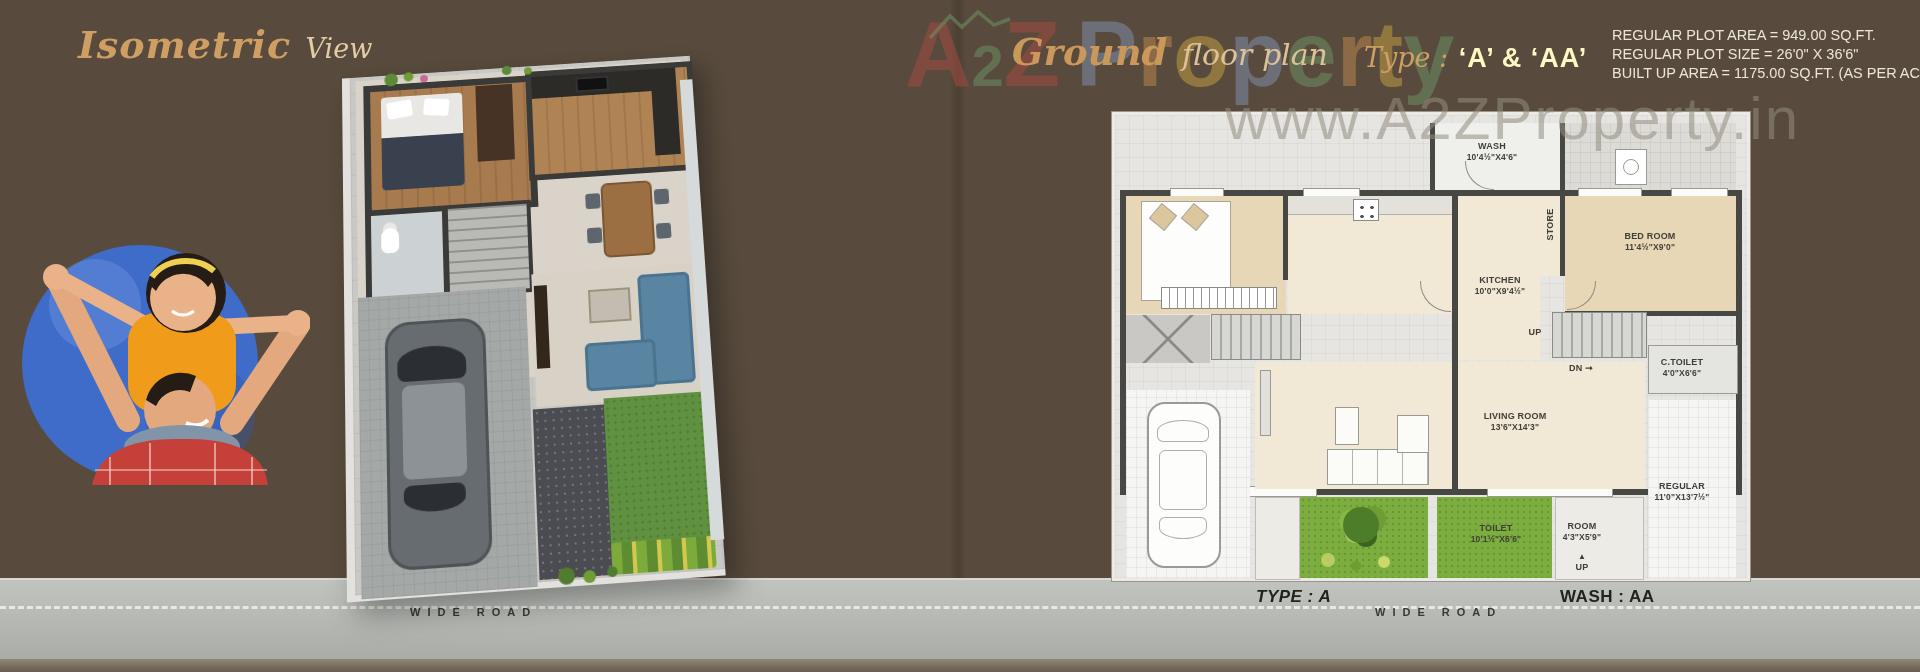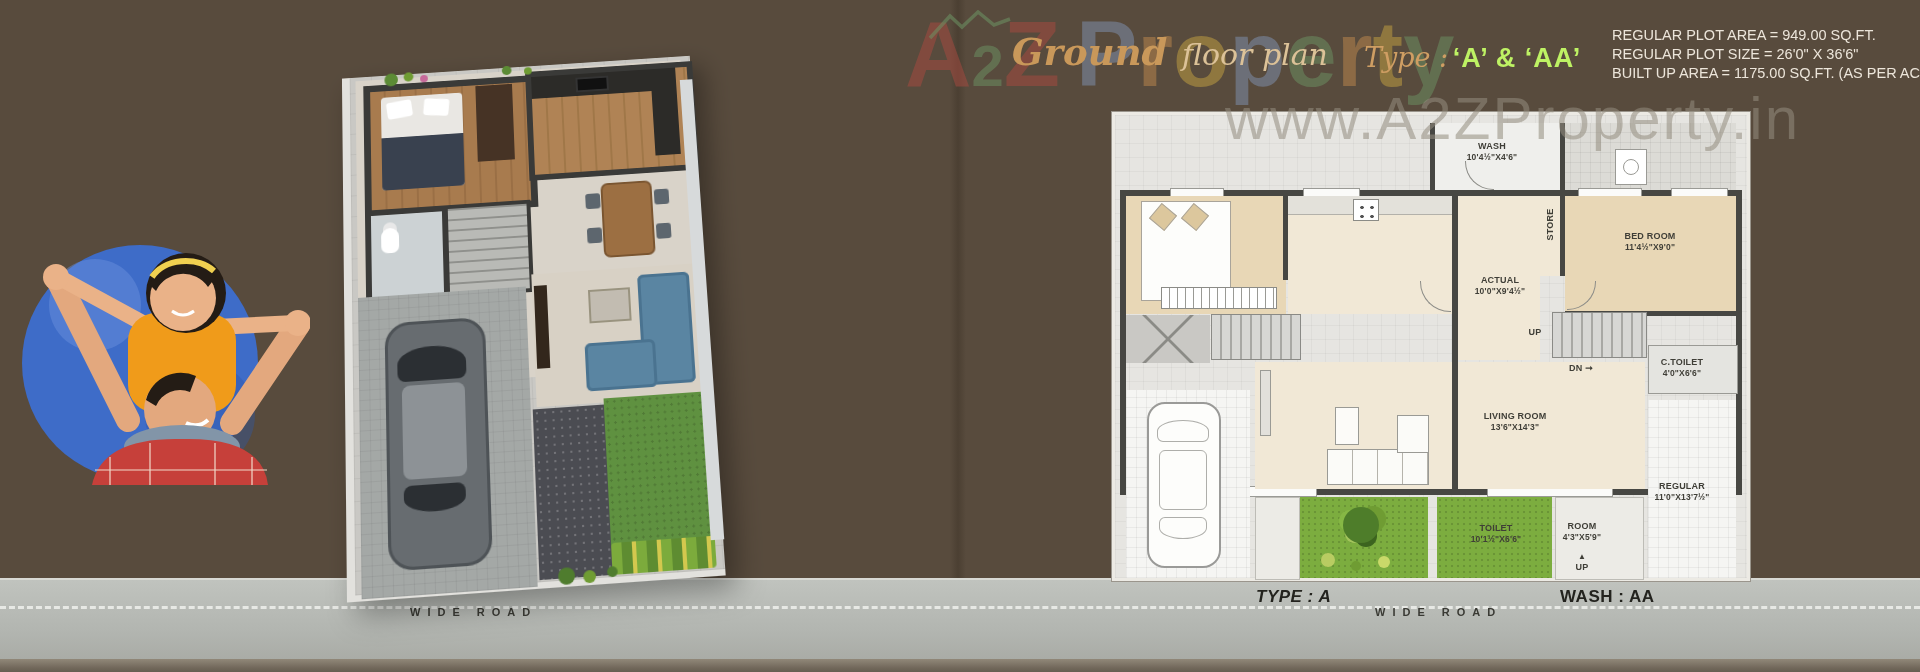--- a/index.html
+++ b/index.html
@@ -8,21 +8,21 @@
   
   .script{font-family:"DejaVu Serif",serif;font-style:italic;font-weight:700;}
   #iso-title{position:absolute;left:78px;top:22px;white-space:nowrap;}
   #iso-title .big{font-size:38px;color:#cf9e63;letter-spacing:1px;}
   #iso-title .small{font-size:27px;color:#e3cda6;font-weight:400;margin-left:10px;}
   #gf-title{position:absolute;left:1012px;top:30px;white-space:nowrap;z-index:5;}
   #gf-title .big{font-size:37px;color:#c9985a;}
   #gf-title .small{font-size:30px;color:#dcc298;font-weight:400;margin-left:10px;}
   #type-line{position:absolute;left:1364px;top:42px;white-space:nowrap;z-index:5;}
   #type-line .t{font-family:"DejaVu Serif",serif;font-style:italic;font-size:27px;color:#cf9e63;}
-  #type-line .v{font-size:27px;font-weight:700;color:#bef264;letter-spacing:1px;}
+  #type-line .v{font-size:27px;font-weight:700;color:#fef9c3;margin-left:6px;letter-spacing:1px;}
   #specs{position:absolute;left:1612px;top:26px;color:#ece5da;font-size:14.5px;line-height:19px;z-index:5;white-space:nowrap;}
   
   #wm-logo{position:absolute;left:905px;top:4px;font-size:92px;font-weight:700;opacity:.5;
            letter-spacing:0;z-index:1;white-space:nowrap;line-height:100px;}
   #wm-logo span{display:inline-block;}
   #wm-logo .wm-small{font-size:58px;vertical-align:baseline;}
   #wm-logo .wm-gap{margin-left:16px;}
   #wm-mountain{position:absolute;left:928px;top:10px;z-index:2;opacity:.55;}
   #wm-url{position:absolute;left:1225px;top:84px;font-size:60px;color:#948d7f;opacity:.55;
           letter-spacing:2px;z-index:4;white-space:nowrap;}
@@ -68,20 +68,24 @@
 <body>
 
 <div id="stage">
 
   <div id="wm-logo"><span style="color: rgb(170, 74, 64);">A</span><span class="wm-small" style="color: rgb(109, 148, 100);">2</span><span style="color: rgb(170, 74, 64);">Z</span><span class="wm-gap" style="color: rgb(128, 147, 180);">P</span><span style="color: rgb(192, 138, 77);">r</span><span style="color: rgb(198, 164, 65);">o</span><span style="color: rgb(128, 147, 180);">p</span><span style="color: rgb(109, 148, 100);">e</span><span style="color: rgb(192, 138, 77);">r</span><span style="color: rgb(198, 164, 65);">t</span><span style="color: rgb(109, 148, 100);">y</span></div>
   <svg id="wm-mountain" width="84" height="30" viewBox="0 0 84 30">
     <polyline points="2,28 22,6 34,17 50,2 66,15 82,9" fill="none" stroke="#6d9464" stroke-width="3.5"></polyline>
   </svg>
   <div id="wm-url">www.A2ZProperty.in</div>
 
+  <div id="iso-title">
+    <span class="script big">Isometric</span>
+    <span class="script small">View</span>
+  </div>
 
   <div id="gf-title">
     <span class="script big">Ground</span>
     <span class="script small">floor plan</span>
   </div>
   <div id="type-line">
     <span class="t">Type :</span>
     <span class="v">‘A’ &amp; ‘AA’</span>
   </div>
 
@@ -238,21 +242,21 @@
     <div class="plan-label" style="left:377px;top:26px;">
       <div>WASH</div>
         <div class="dim">10'4½"X4'6"</div>
     </div>
     <div class="plan-label" style="left:535px;top:116px;">
       <div>BED ROOM</div>
         <div class="dim">11'4½"X9'0"</div>
     </div>
     <div class="plan-label" style="left:435px;top:104px;transform:translate(-50%,0) rotate(-90deg);">STORE</div>
     <div class="plan-label" style="left:385px;top:160px;">
-      <div>ACTUAL</div>
+      <div>KITCHEN</div>
         <div class="dim">10'0"X9'4½"</div>
     </div>
     <div class="plan-label" style="left:420px;top:212px;">UP</div>
     <div class="plan-label" style="left:466px;top:248px;">
       <span>DN</span><span> ➞</span>
     </div>
     <div class="plan-label" style="left:567px;top:242px;">
       <div>C.TOILET</div>
         <div class="dim">4'0"X6'6"</div>
     </div>

